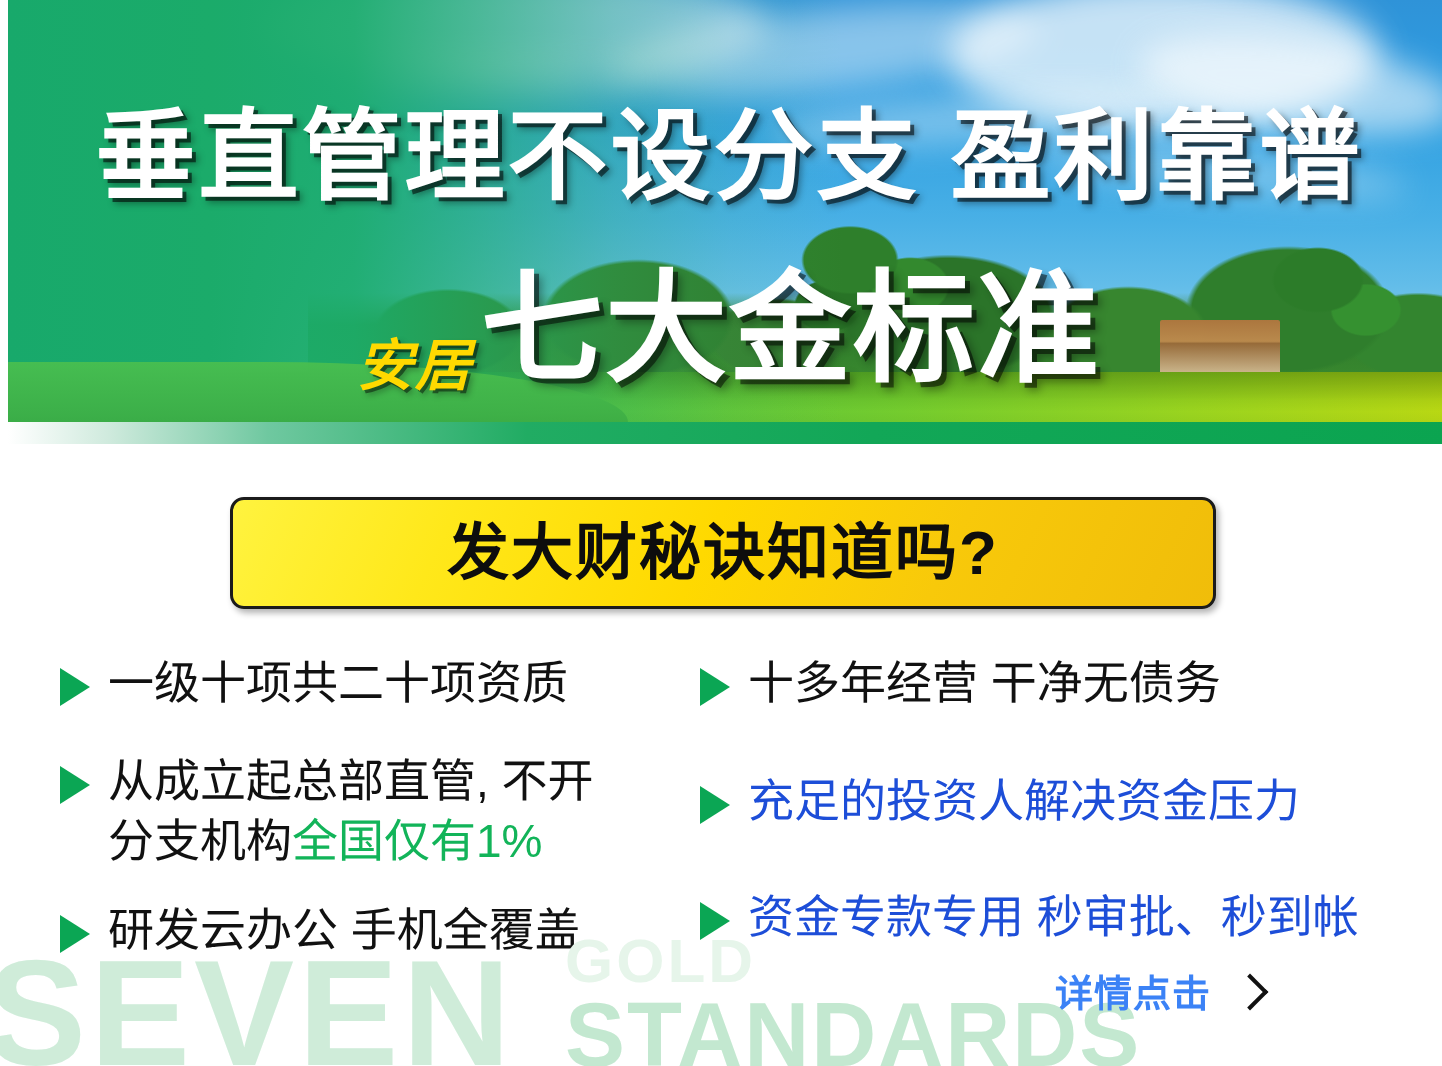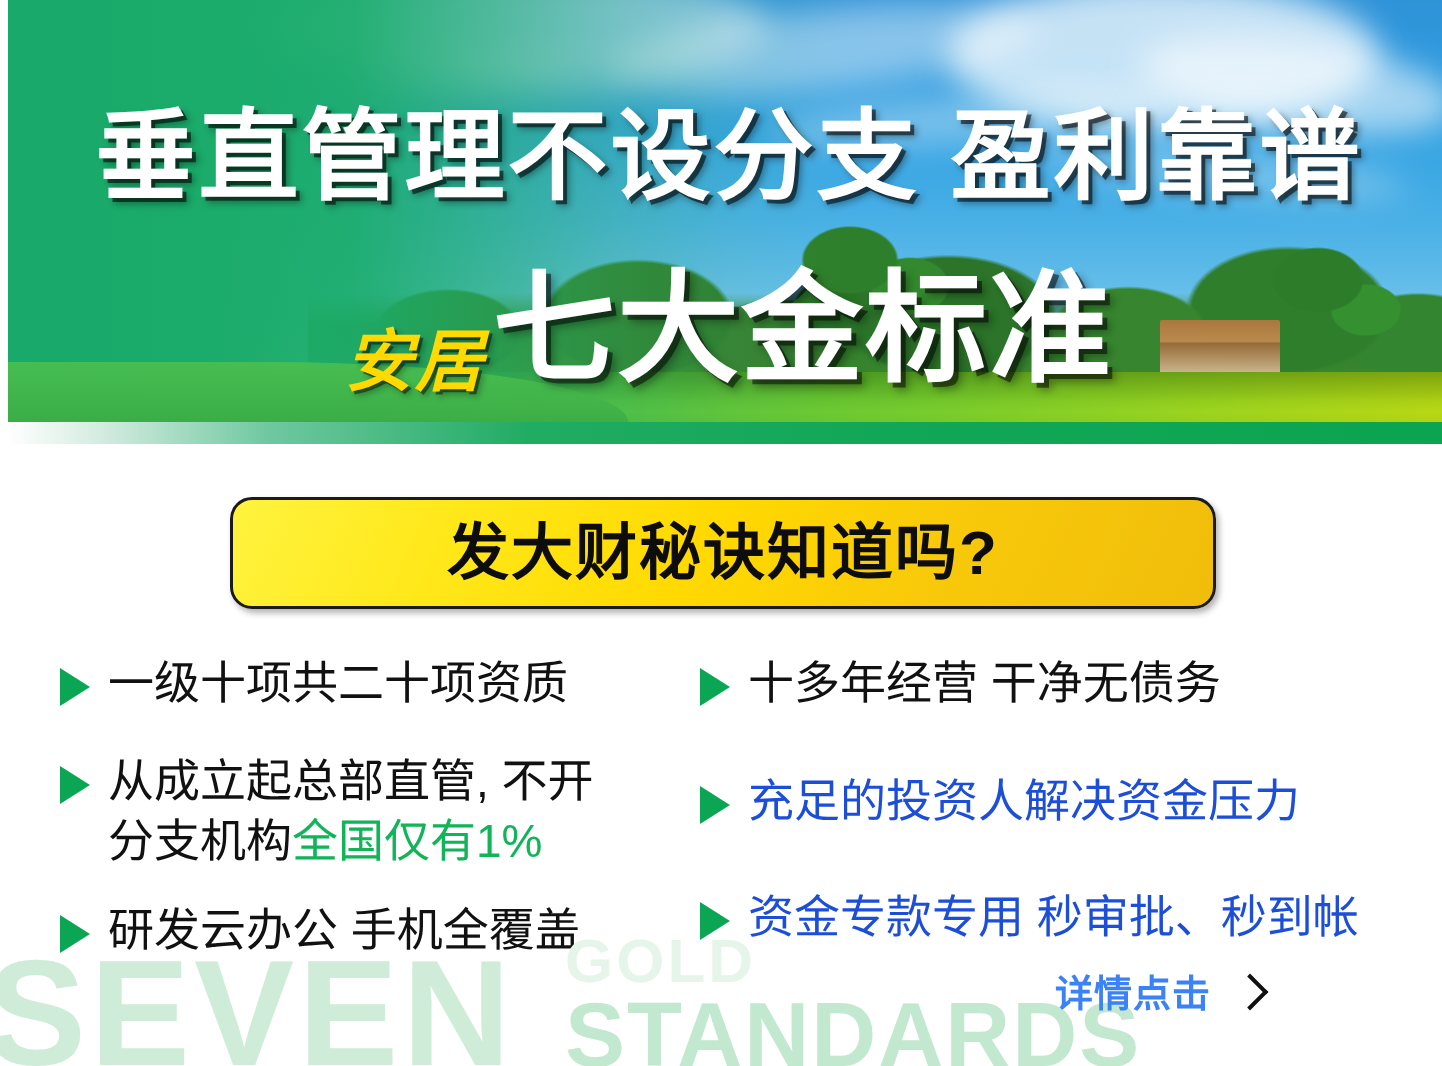--- a/index.html
+++ b/index.html
@@ -205,21 +205,21 @@
     position: absolute;
     left: 0;
     right: 0;
     top: 268px;
     text-align: center;
     line-height: 1;
     white-space: nowrap;
   }
   .hero-anju {
     display: inline-block;
-    font-size: 68px;
+    font-size: 56px;
     font-weight: 700;
     font-style: italic;
     color: #ffd900;
     letter-spacing: 2px;
     vertical-align: baseline;
     position: relative;
     top: 14px;
     margin-right: 8px;
     text-shadow:
       3px 3px 0 rgba(0,0,0,.45),
@@ -239,21 +239,21 @@
 
   
   .yellow-banner {
     position: absolute;
     left: 230px;
     top: 497px;
     width: 986px;
     height: 112px;
     box-sizing: border-box;
     border: 3px solid #1b1b1b;
-    border-radius: 22px;
+    border-radius: 14px;
     background: linear-gradient(115deg,
       #fff33f 0%,
       #ffe81a 22%,
       #ffd900 48%,
       #f8c90a 72%,
       #f0bd0a 100%);
     box-shadow: 3px 4px 6px rgba(0,0,0,.30);
     display: flex;
     align-items: center;
     justify-content: center;

